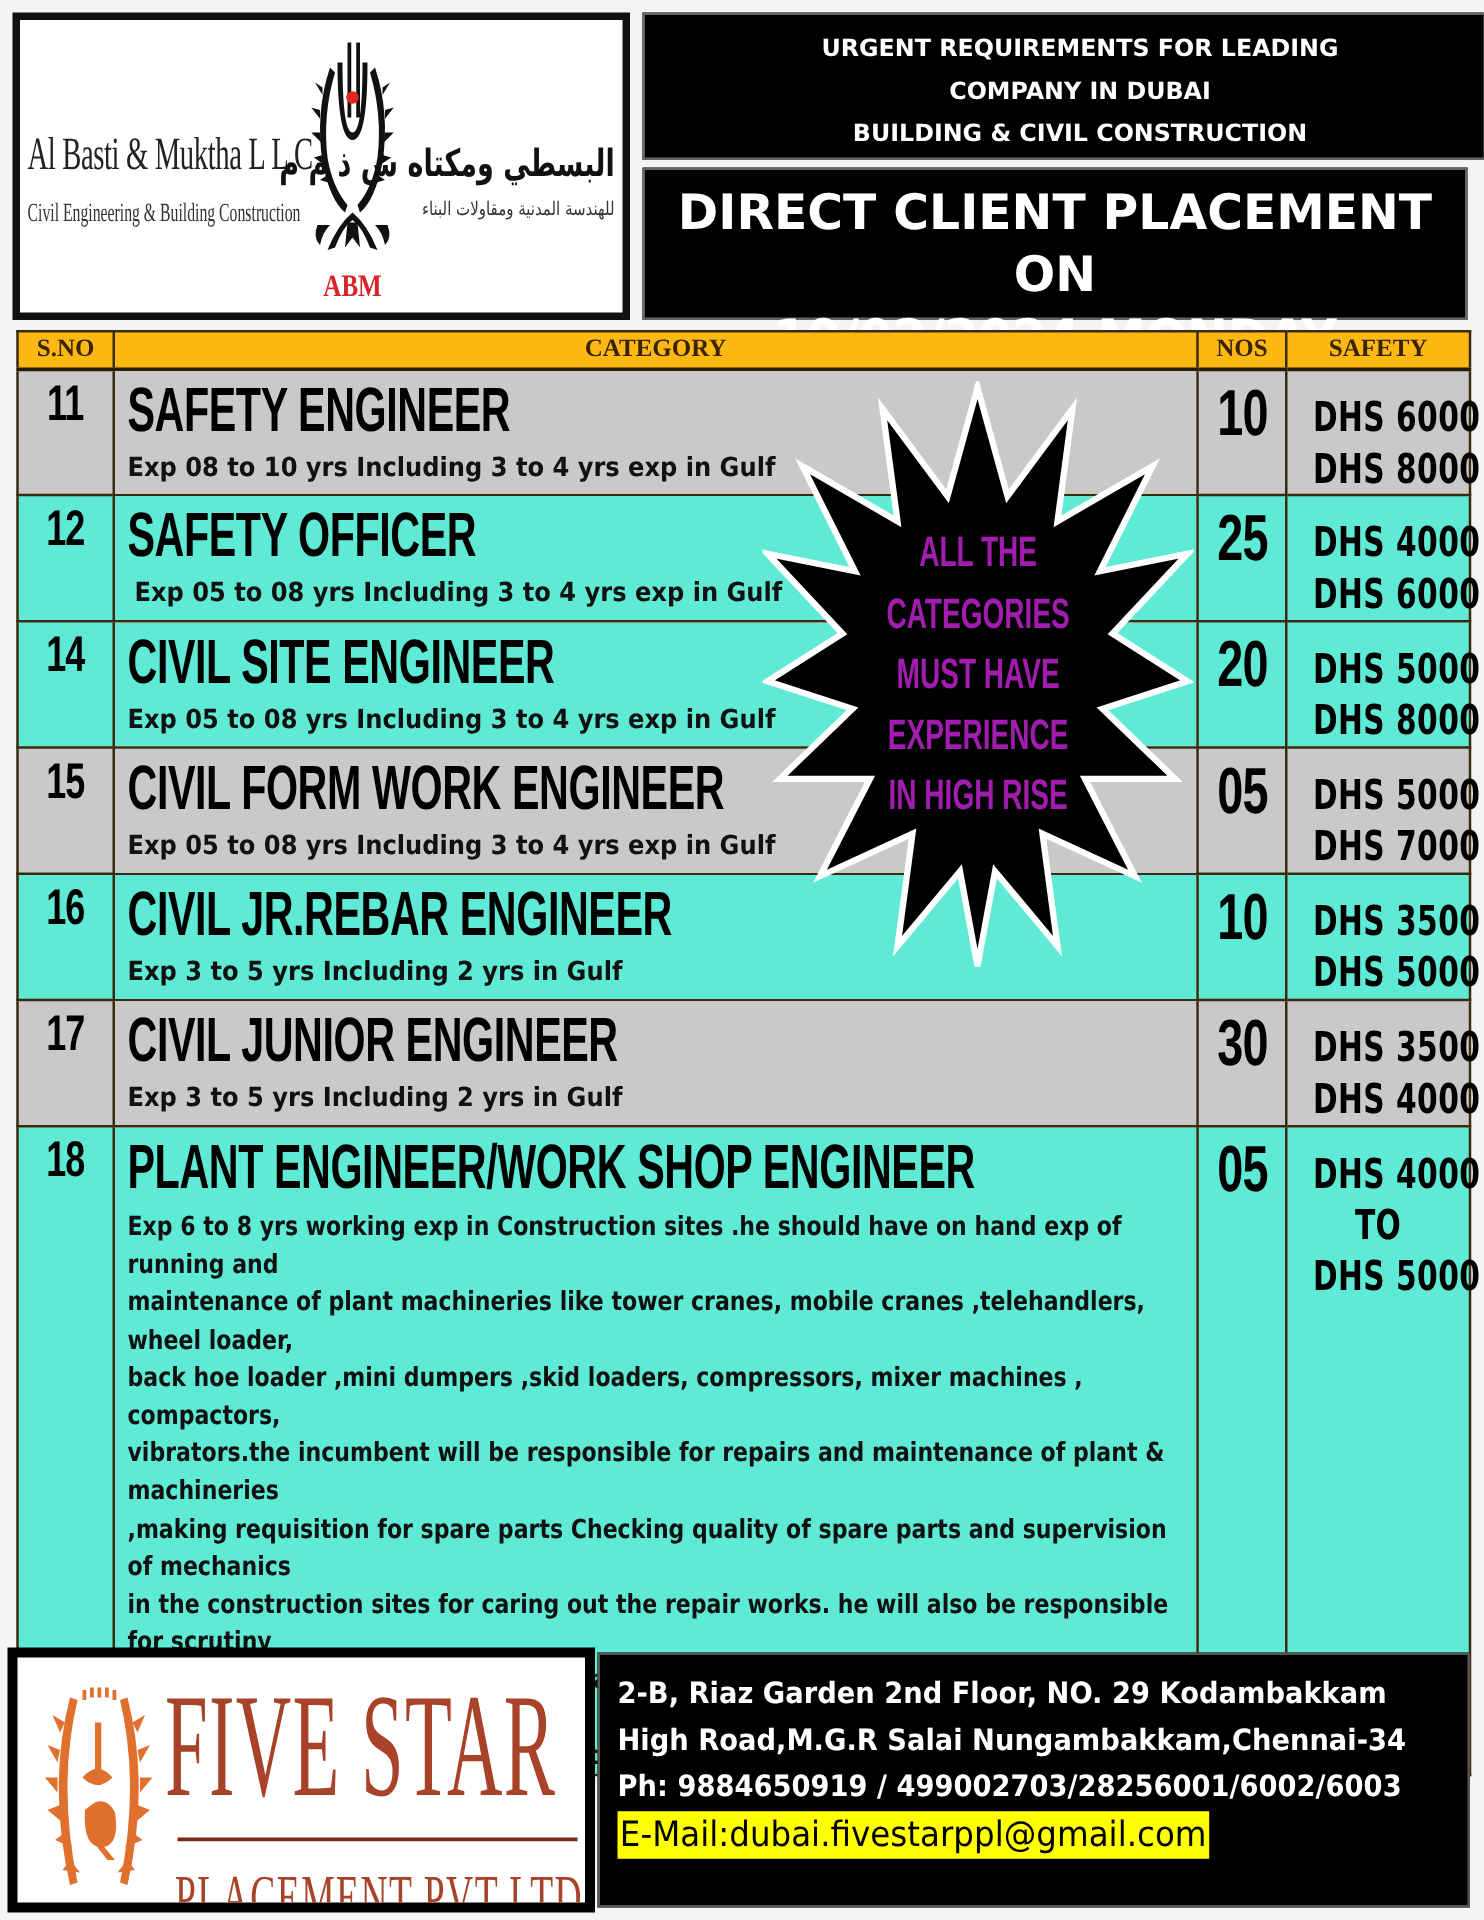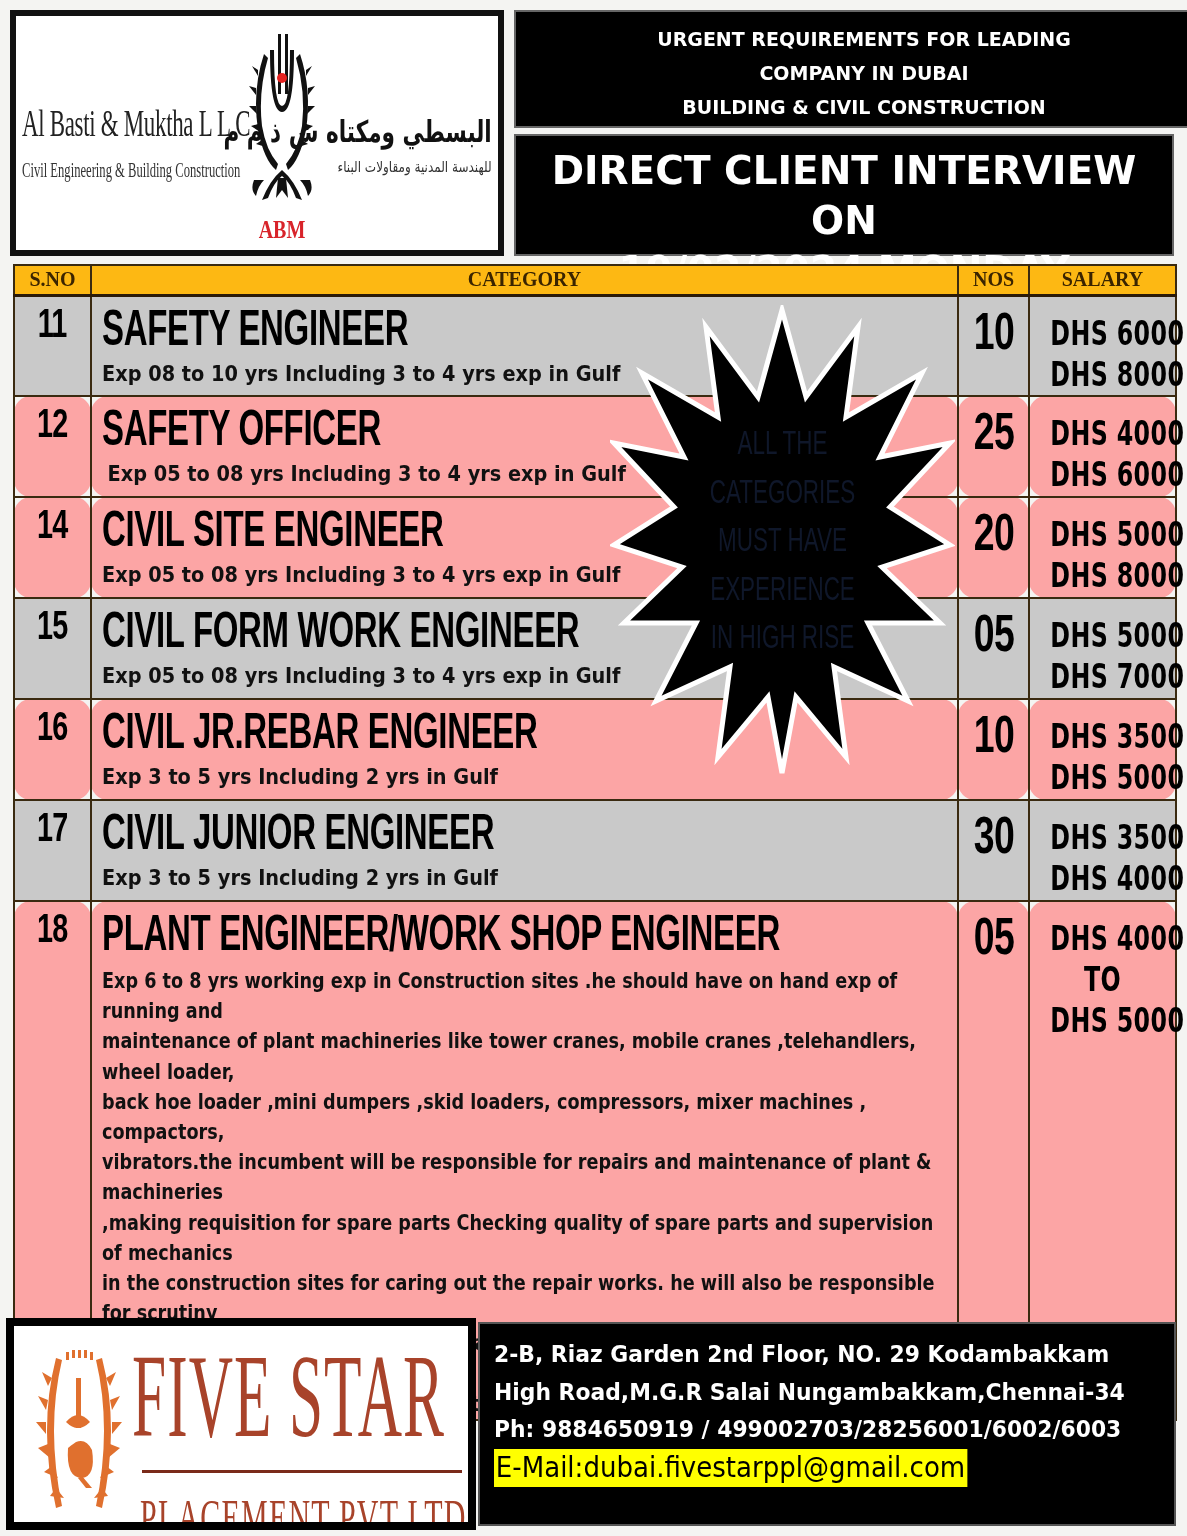--- a/index.html
+++ b/index.html
@@ -57,21 +57,21 @@
     position: absolute; left: 13px; top: 264px; width: 1162px;
     border-collapse: collapse; table-layout: fixed;
   }
   .jobs-table td, .jobs-table th { border: 2px solid #3a2a10; vertical-align: top; }
   .jobs-table th {
     background: #fdb813; color: #3a2400; font-family: "Liberation Serif", serif;
     font-size: 20px; height: 30px; font-weight: bold; text-align: center; vertical-align: middle;
     border-bottom: 3px solid #2a1a08;
   }
   .row-grey td { background: #c9c9c9; }
-  .row-gold td { background: #fca5a5; border-radius: 17px; }
+  .row-gold td { background: #5eead4; }
   .sno {
     text-align: center; font-size: 40px; font-weight: bold; color: #000;
     font-family: "Liberation Sans Narrow", "Liberation Sans", sans-serif;
     transform-origin: center;
   }
   .sno-inner, .nos-inner { display: inline-block; transform: scaleX(0.72); padding-top: 4px; letter-spacing: -1px; }
   .cat { padding-left: 10px; position: relative; }
   .cat-title {
     display: block; font-size: 50px; font-weight: bold; color: #000; white-space: nowrap;
     transform: scaleX(0.66); transform-origin: left top; line-height: 62px; letter-spacing: -0.5px;
@@ -90,21 +90,21 @@
   .salary {
     text-align: center; font-size: 33px; color: #000; font-family: "DejaVu Sans", sans-serif;
     line-height: 41px; padding-top: 16px;
   }
   .salary span { display: block; transform: scaleX(0.72); white-space: nowrap; font-weight: bold; letter-spacing: 0.5px; }
 
   
   .starburst { position: absolute; left: 610px; top: 305px; width: 345px; height: 470px; }
   .starburst-text {
     position: absolute; left: 660px; top: 418px; width: 245px; text-align: center;
-    color: #0f172a; font-weight: normal; font-size: 34px; line-height: 48.5px;
+    color: #a21caf; font-weight: bold; font-size: 34px; line-height: 48.5px;
     font-family: "Liberation Sans", sans-serif;
   }
   .starburst-text span { display: block; transform: scaleX(0.66); white-space: nowrap; }
 
   
   .footer-logo {
     position: absolute; left: 6px; top: 1318px; width: 470px; height: 212px;
     background: #000; padding: 8px;
   }
   .footer-logo-inner { width: 100%; height: 100%; background: #fff; position: relative; overflow: hidden; }
@@ -155,37 +155,37 @@
     <div class="abm-ar-sub">للهندسة المدنية ومقاولات البناء</div>
   </div>
 </div>
 
 <div class="banner banner-1">
   <span>URGENT REQUIREMENTS FOR LEADING</span>
   <span>COMPANY IN DUBAI</span>
   <span>BUILDING &amp; CIVIL CONSTRUCTION</span>
 </div>
 <div class="banner banner-2">
-  <span>DIRECT CLIENT INTERVIEW ON</span>
+  <span>DIRECT CLIENT PLACEMENT ON</span>
   <span>19/02/2024 MONDAY</span>
 </div>
 
 <table class="jobs-table">
   <colgroup>
     <col style="width:77px">
       <col style="width:867px">
       <col style="width:71px">
       <col style="width:147px">
   </colgroup>
   <thead>
     <tr>
       <th>S.NO</th>
       <th>CATEGORY</th>
       <th>NOS</th>
-      <th>SALARY</th>
+      <th>SAFETY</th>
     </tr>
   </thead>
   <tbody>
     <tr class="row-grey" style="height:101px">
       <td class="sno"><span class="sno-inner">11</span></td>
       <td class="cat">
           <span class="cat-title">SAFETY ENGINEER</span>
           <span class="cat-sub">Exp 08 to 10 yrs Including 3 to 4 yrs exp in Gulf</span>
         </td>
       <td class="nos"><span class="nos-inner">10</span></td>

